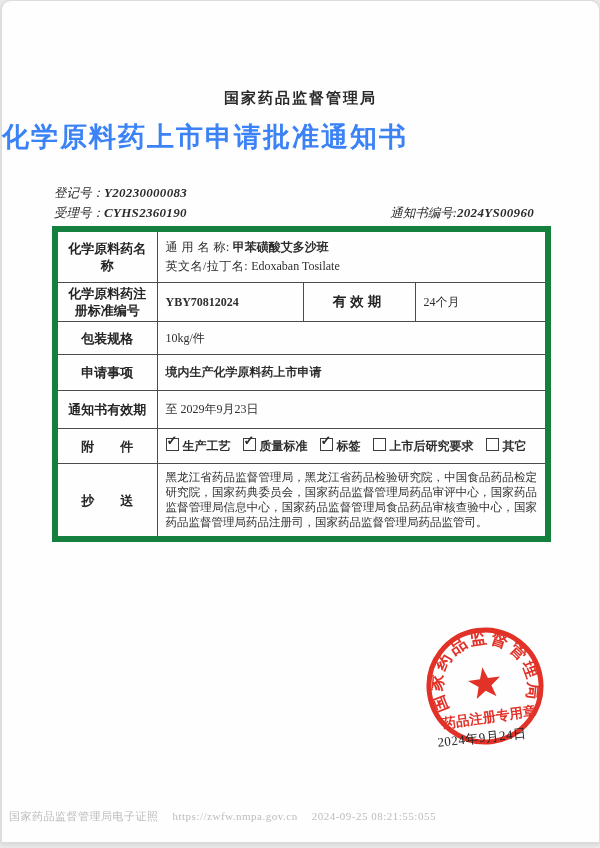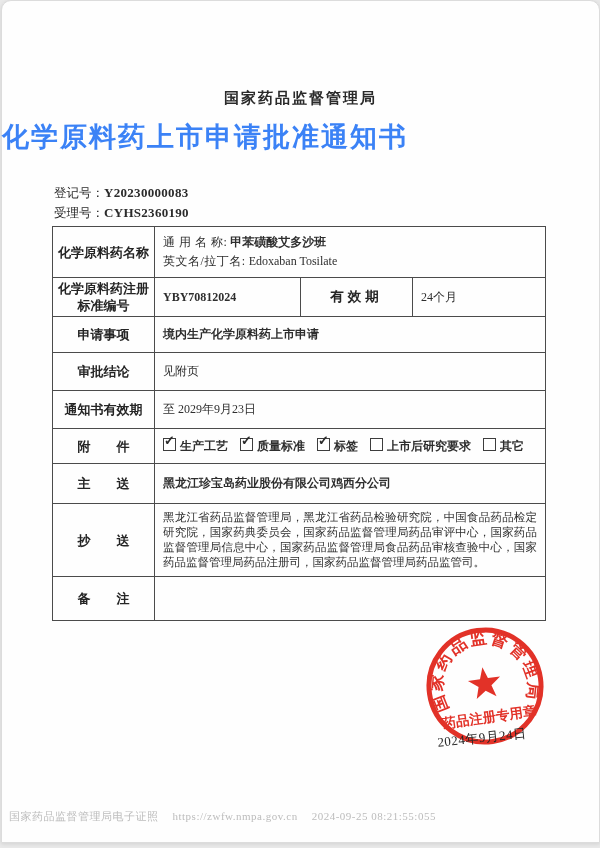--- a/index.html
+++ b/index.html
@@ -24,31 +24,31 @@
     font-family:"Liberation Sans","DejaVu Sans",sans-serif;
     font-size:15px;font-weight:bold;letter-spacing:2px;color:#2a2a2a;
   }
   .doc-title{
     position:absolute;top:118px;left:0;width:100%;
     text-align:left;
     font-size:27px;font-weight:bold;letter-spacing:2px;color:#3b82f6;
   }
   .meta{
     position:absolute;top:182px;left:52px;right:65px;
-    font-size:12.5px;line-height:19px;color:#2b2b2b;
+    font-size:12.5px;line-height:19px;color:#2b2b2b;font-style:italic;
   }
   .meta .val{font-weight:bold;font-size:13px;letter-spacing:.3px;}
   .meta-line2{display:flex;justify-content:space-between;}
   .paper-table{
     position:absolute;top:225px;left:50px;
     width:493px;
     border-collapse:collapse;table-layout:fixed;
     font-size:12px;color:#2e2e2e;
   }
-  .paper-table{border:1px solid #15803d;}
+  .paper-table{border:6px solid #15803d;}
   .paper-table td{
     border:1px solid #4b4b4b;
     padding:6px 8px;
     vertical-align:middle;
     overflow:hidden;
   }
   td.lbl{
     text-align:center;font-weight:bold;font-size:13px;
     padding:2px 4px;color:#252525;line-height:17px;
   }
@@ -97,20 +97,21 @@
 
   <div class="org-name">国家药品监督管理局</div>
   <div class="doc-title">化学原料药上市申请批准通知书</div>
 
   <div class="meta">
     <div>
       <span>登记号：</span><span class="val">Y20230000083</span>
     </div>
     <div class="meta-line2">
       <span><span>受理号：</span><span class="val">CYHS2360190</span></span>
+      <span><span>通知书编号:</span><span class="val">2024YS00960</span></span>
     </div>
   </div>
 
   <table class="paper-table">
     <colgroup>
         <col style="width:102px">
         <col style="width:146px">
         <col style="width:112px">
         <col style="width:133px">
       </colgroup>
@@ -121,55 +122,47 @@
         <div><span class="pair-label">通 用 名 称:</span> <span class="strong-val">甲苯磺酸艾多沙班</span></div>
         <div><span class="pair-label">英文名/拉丁名:</span> <span>Edoxaban Tosilate</span></div>
       </td>
     </tr>
     <tr class="r2">
       <td class="lbl">化学原料药注册标准编号</td>
       <td><span class="strong-val">YBY70812024</span></td>
       <td class="mid-lbl">有效期</td>
       <td>24个月</td>
     </tr>
+    <tr class="r3">
+      <td class="lbl">包装规格</td>
+      <td colspan="3">10kg/件</td>
+    </tr>
     <tr class="r4">
       <td class="lbl">申请事项</td>
       <td colspan="3"><span class="strong-val">境内生产化学原料药上市申请</span></td>
-    </tr>
-    <tr class="r5">
-      <td class="lbl">审批结论</td>
-      <td colspan="3">见附页</td>
     </tr>
     <tr class="r7">
       <td class="lbl">通知书有效期</td>
       <td colspan="3">至 2029年9月23日</td>
     </tr>
     <tr class="r8">
       <td class="lbl">附　　件</td>
       <td colspan="3">
         <span class="att-item"><span class="cb"><span class="mk">✓</span></span><span>生产工艺</span></span>
         <span class="att-item"><span class="cb"><span class="mk">✓</span></span><span>质量标准</span></span>
         <span class="att-item"><span class="cb"><span class="mk">✓</span></span><span>标签</span></span>
         <span class="att-item"><span class="cb"><span class="mk"></span></span><span>上市后研究要求</span></span>
         <span class="att-item"><span class="cb"><span class="mk"></span></span><span>其它</span></span>
       </td>
     </tr>
-    <tr class="r9">
-      <td class="lbl">主　　送</td>
-      <td colspan="3"><span class="strong-val">黑龙江珍宝岛药业股份有限公司鸡西分公司</span></td>
-    </tr>
     <tr class="r10">
       <td class="lbl">抄　　送</td>
       <td colspan="3">
             <span class="cc-text">黑龙江省药品监督管理局，黑龙江省药品检验研究院，中国食品药品检定研究院，国家药典委员会，国家药品监督管理局药品审评中心，国家药品监督管理局信息中心，国家药品监督管理局食品药品审核查验中心，国家药品监督管理局药品注册司，国家药品监督管理局药品监管司。</span>
           </td>
-    </tr>
-    <tr class="r11">
-      <td class="lbl">备　　注</td>
-      <td colspan="3"></td>
     </tr>
   </tbody>
     </table>
 
   <div class="seal">
     <svg width="130" height="130" viewBox="0 0 130 130">
       <defs>
         <path id="sealArc" d="M 26 83.2 A 43 43 0 1 1 104 83.2" fill="none"></path>
       </defs>
       <circle cx="65" cy="65" r="56" fill="none" stroke="#e02318" stroke-width="5"></circle>

